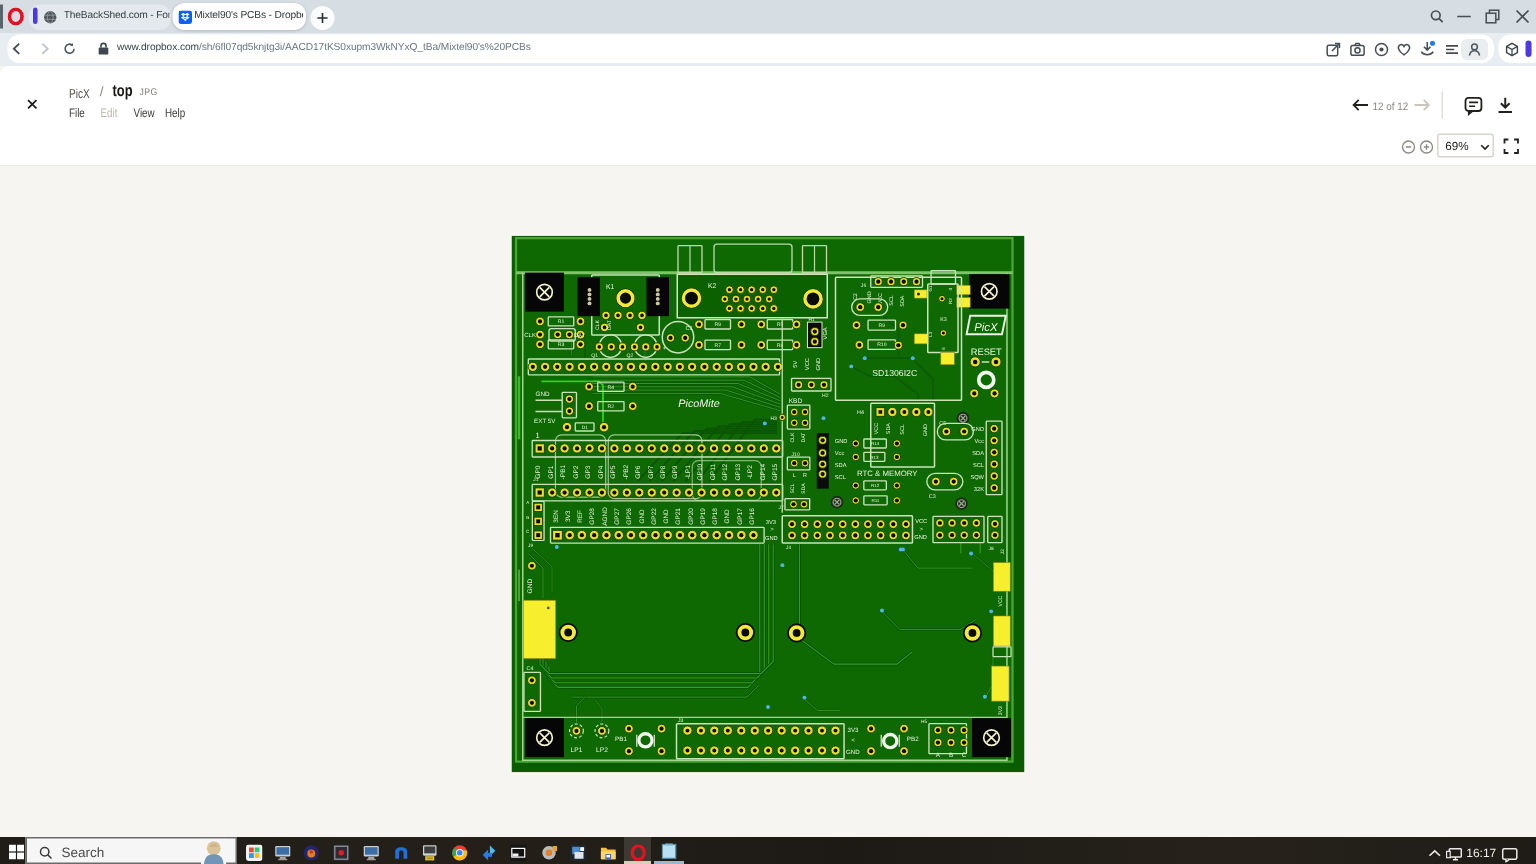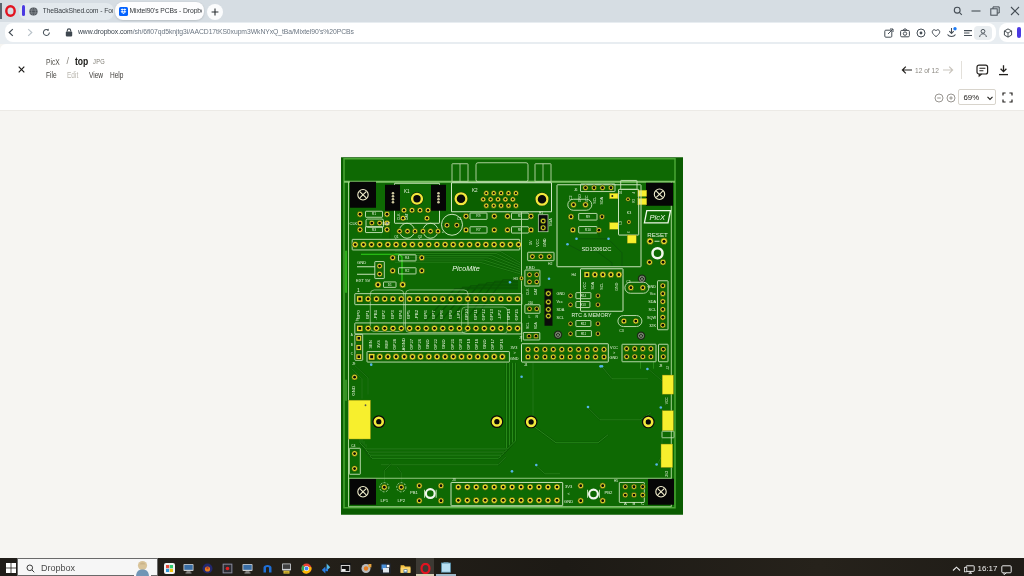--- a/index.html
+++ b/index.html
@@ -1121,21 +1121,21 @@
         <rect x="5.4" y="5.4" width="4.6" height="4.6" fill="#fff"></rect>
       </svg>
     </div>
     <div class="abs" style="left:17px;top:0.2px;width:141px;height:17.6px;background:#f6f6f6;border:1px solid #6a6a6a"></div>
     <div class="abs" style="left:26px;top:6px;width:9.5px;height:9.5px">
       <svg width="9" height="9" viewBox="0 0 9 9" style="">
         <circle cx="3.8" cy="3.8" r="2.8" fill="none" stroke="#3a3a3a" stroke-width="1"></circle>
         <line x1="5.9" y1="5.9" x2="8.3" y2="8.3" stroke="#3a3a3a" stroke-width="1"></line>
       </svg>
     </div>
-    <div class="abs" style="left:41px;top:5px;font-size:9px;color:#4a4a4a">Dropbox</div>
+    <div class="abs" style="left:41px;top:5px;font-size:9px;color:#4a4a4a">Search</div>
     <div class="abs" style="left:134px;top:1px;width:17px;height:16.8px;overflow:hidden">
       <svg width="17" height="17" viewBox="0 0 17 17" style="">
         <rect width="17" height="17" fill="#f6f6f6"></rect>
         <circle cx="8.5" cy="6.5" r="4.6" fill="#d9c49a"></circle>
         <path d="M2 17 C2.5 11.8 5 10.5 8.5 10.5 S14.5 11.8 15 17 Z" fill="#7195b5"></path>
         <path d="M5.5 5.6 a3.2 3.2 0 0 1 6 0" fill="#cbb489"></path>
       </svg>
     </div>
     <div class="abs" style="left:163.5px;top:4.5px;width:11px;height:11px">
       <svg width="11" height="11" viewBox="0 0 11 11" style="">

